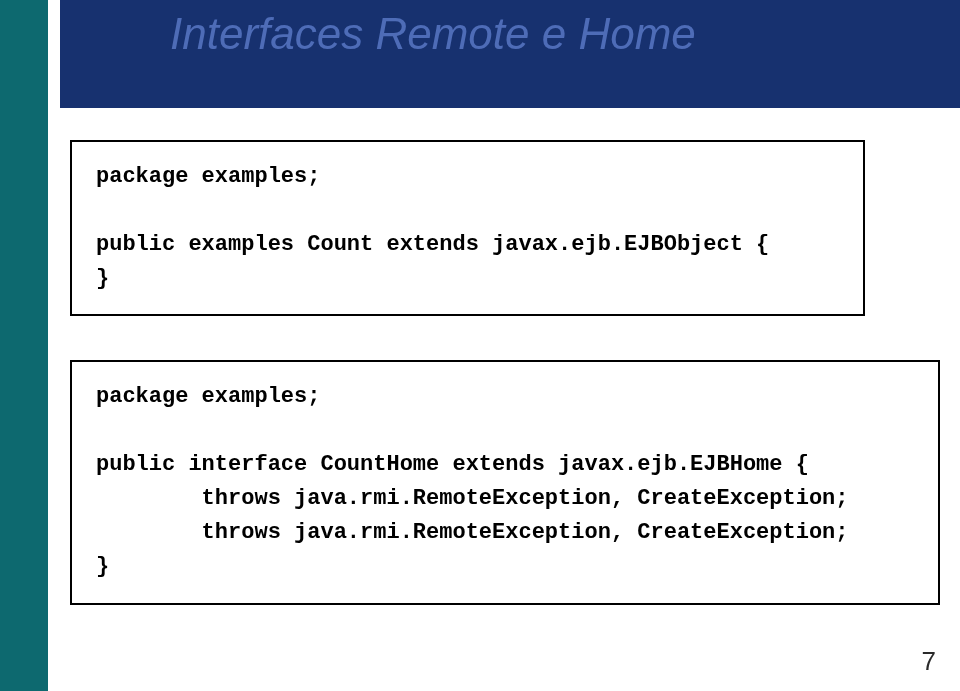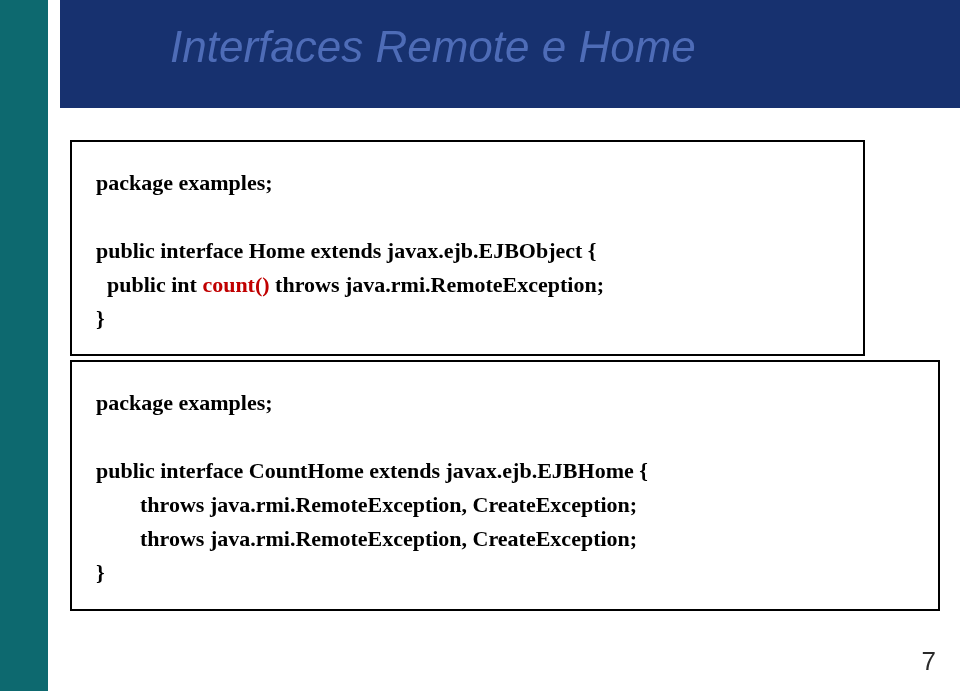--- a/index.html
+++ b/index.html
@@ -24,34 +24,34 @@
     position: absolute;
     left: 60px;
     top: 0;
     width: 900px;
     height: 108px;
     background: #17316f;
   }
   .title {
     position: absolute;
     left: 170px;
-    top: 22px;
+    top: 9px;
     color: #4e6cb7;
     font-style: italic;
     font-size: 44px;
     font-weight: 500;
     font-family: 'Trebuchet MS', 'Gill Sans', sans-serif;
   }
   .code-box {
     position: absolute;
     border: 2px solid #000;
     background: #fff;
-    padding: 24px 20px 18px 24px;
+    padding: 18px 20px 18px 24px;
     box-sizing: border-box;
-    font-family: Liberation Serif, serif;
+    font-family: Liberation Mono, monospace;
     font-size: 22px;
     font-weight: bold;
     line-height: 1.55;
   }
   .box1 {
     left: 70px;
     top: 140px;
     width: 795px;
   }
   .box2 {
@@ -86,22 +86,21 @@
 <body>
 
 <div class="left-stripe"></div>
 <div class="header-band"></div>
 
 <div class="title">Interfaces Remote e Home</div>
 
 <div class="code-box box1">
   <div class="code-line">package examples;</div>
   <div class="code-line"> </div>
-  <div class="code-line">public interface Home extends javax.ejb.EJBObject {</div>
-  <div class="code-line"><span>  public int </span><span class="hl">count()</span><span> throws java.rmi.RemoteException;</span></div>
+  <div class="code-line">public examples Count extends javax.ejb.EJBObject {</div>
   <div class="code-line">}</div>
 </div>
 
 <div class="code-box box2">
   <div class="code-line">package examples;</div>
   <div class="code-line"> </div>
   <div class="code-line">public interface CountHome extends javax.ejb.EJBHome {</div>
   <div class="code-line">        throws java.rmi.RemoteException, CreateException;</div>
   <div class="code-line">        throws java.rmi.RemoteException, CreateException;</div>
   <div class="code-line">}</div>

